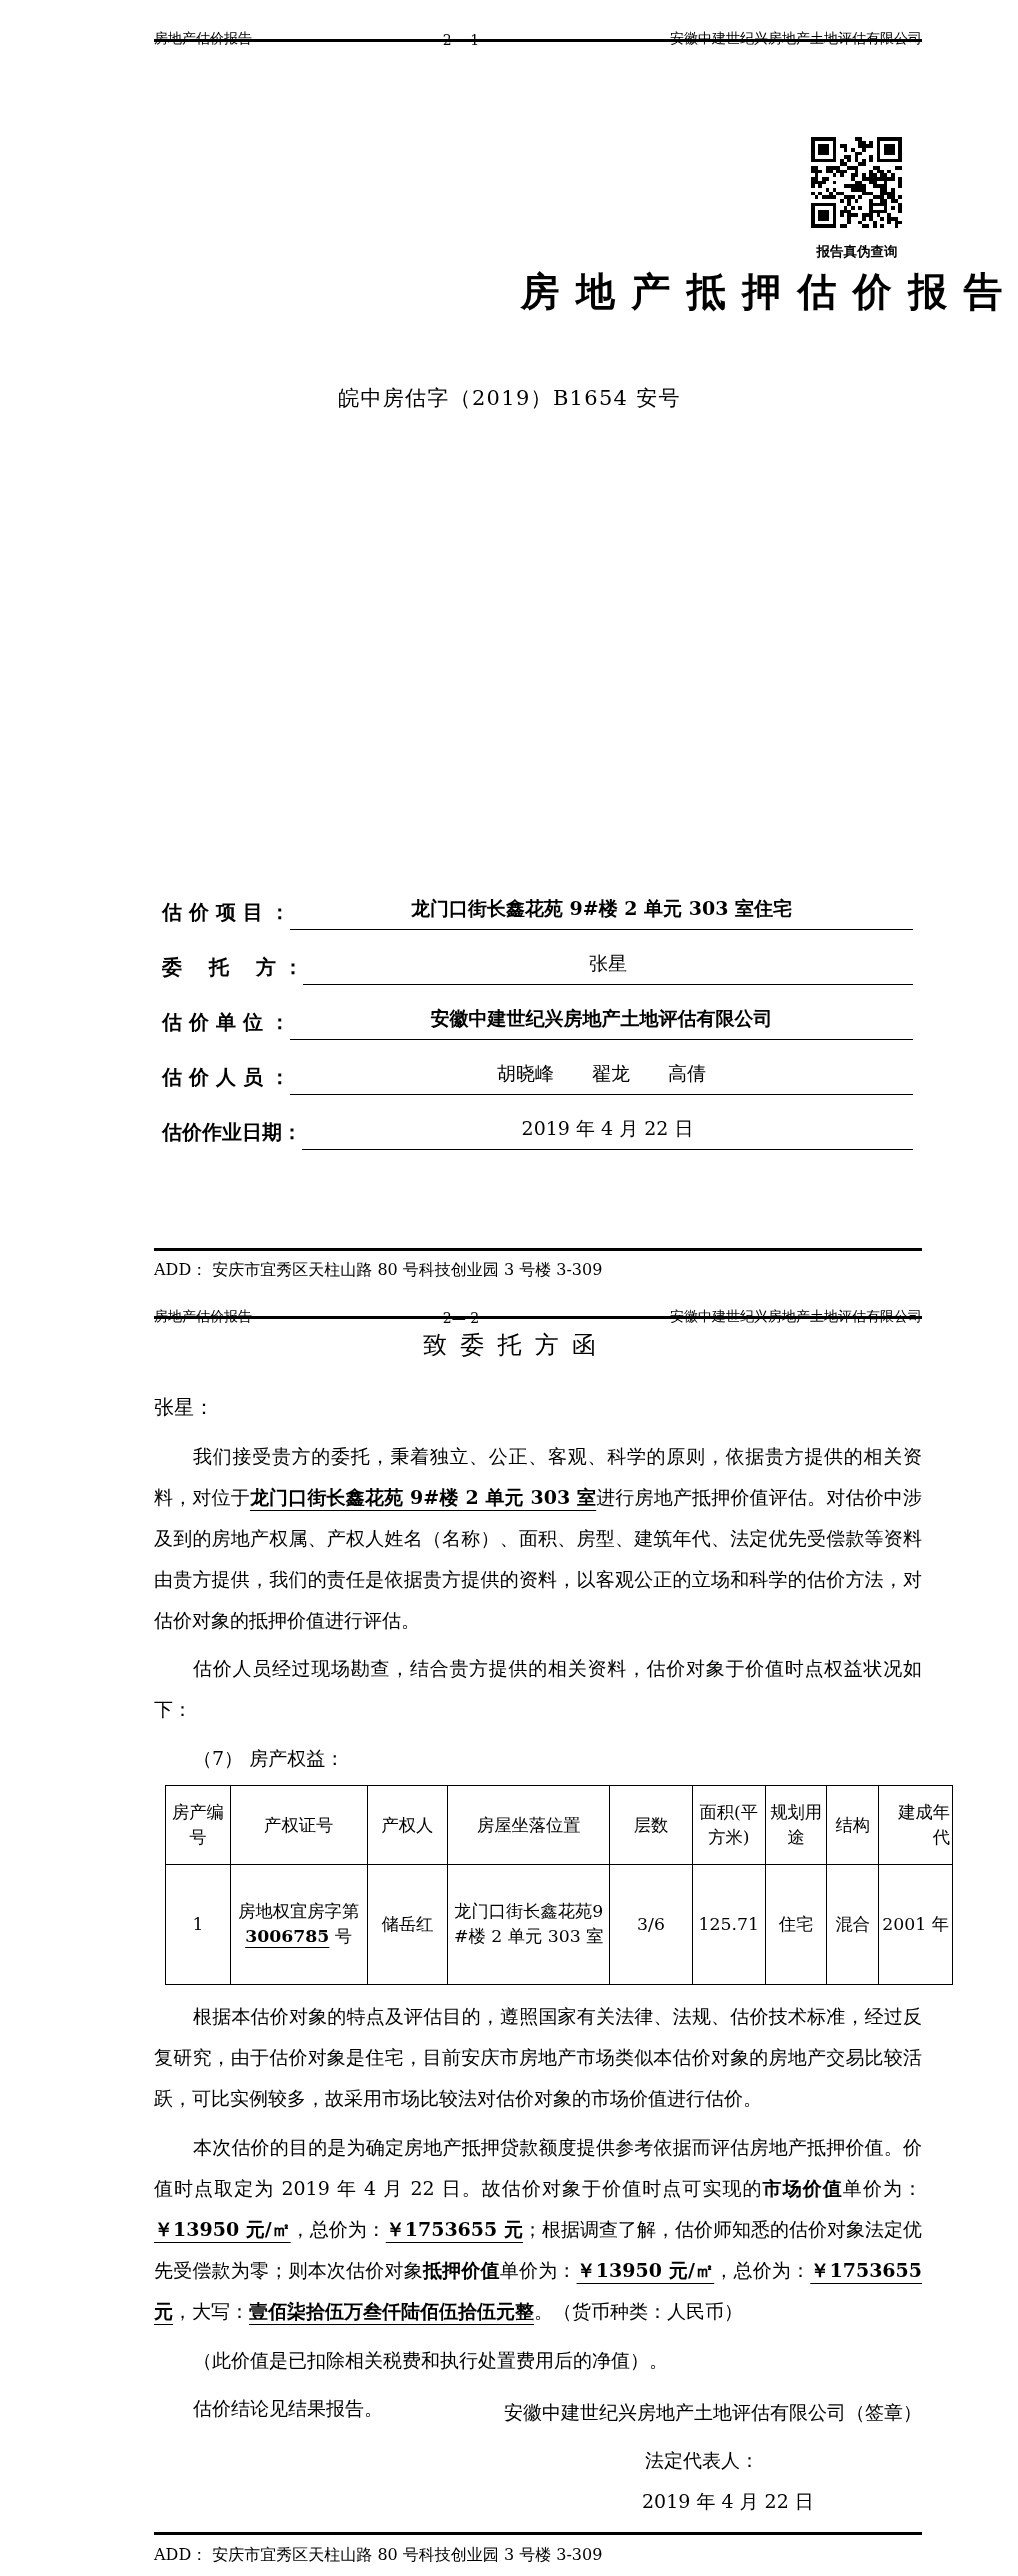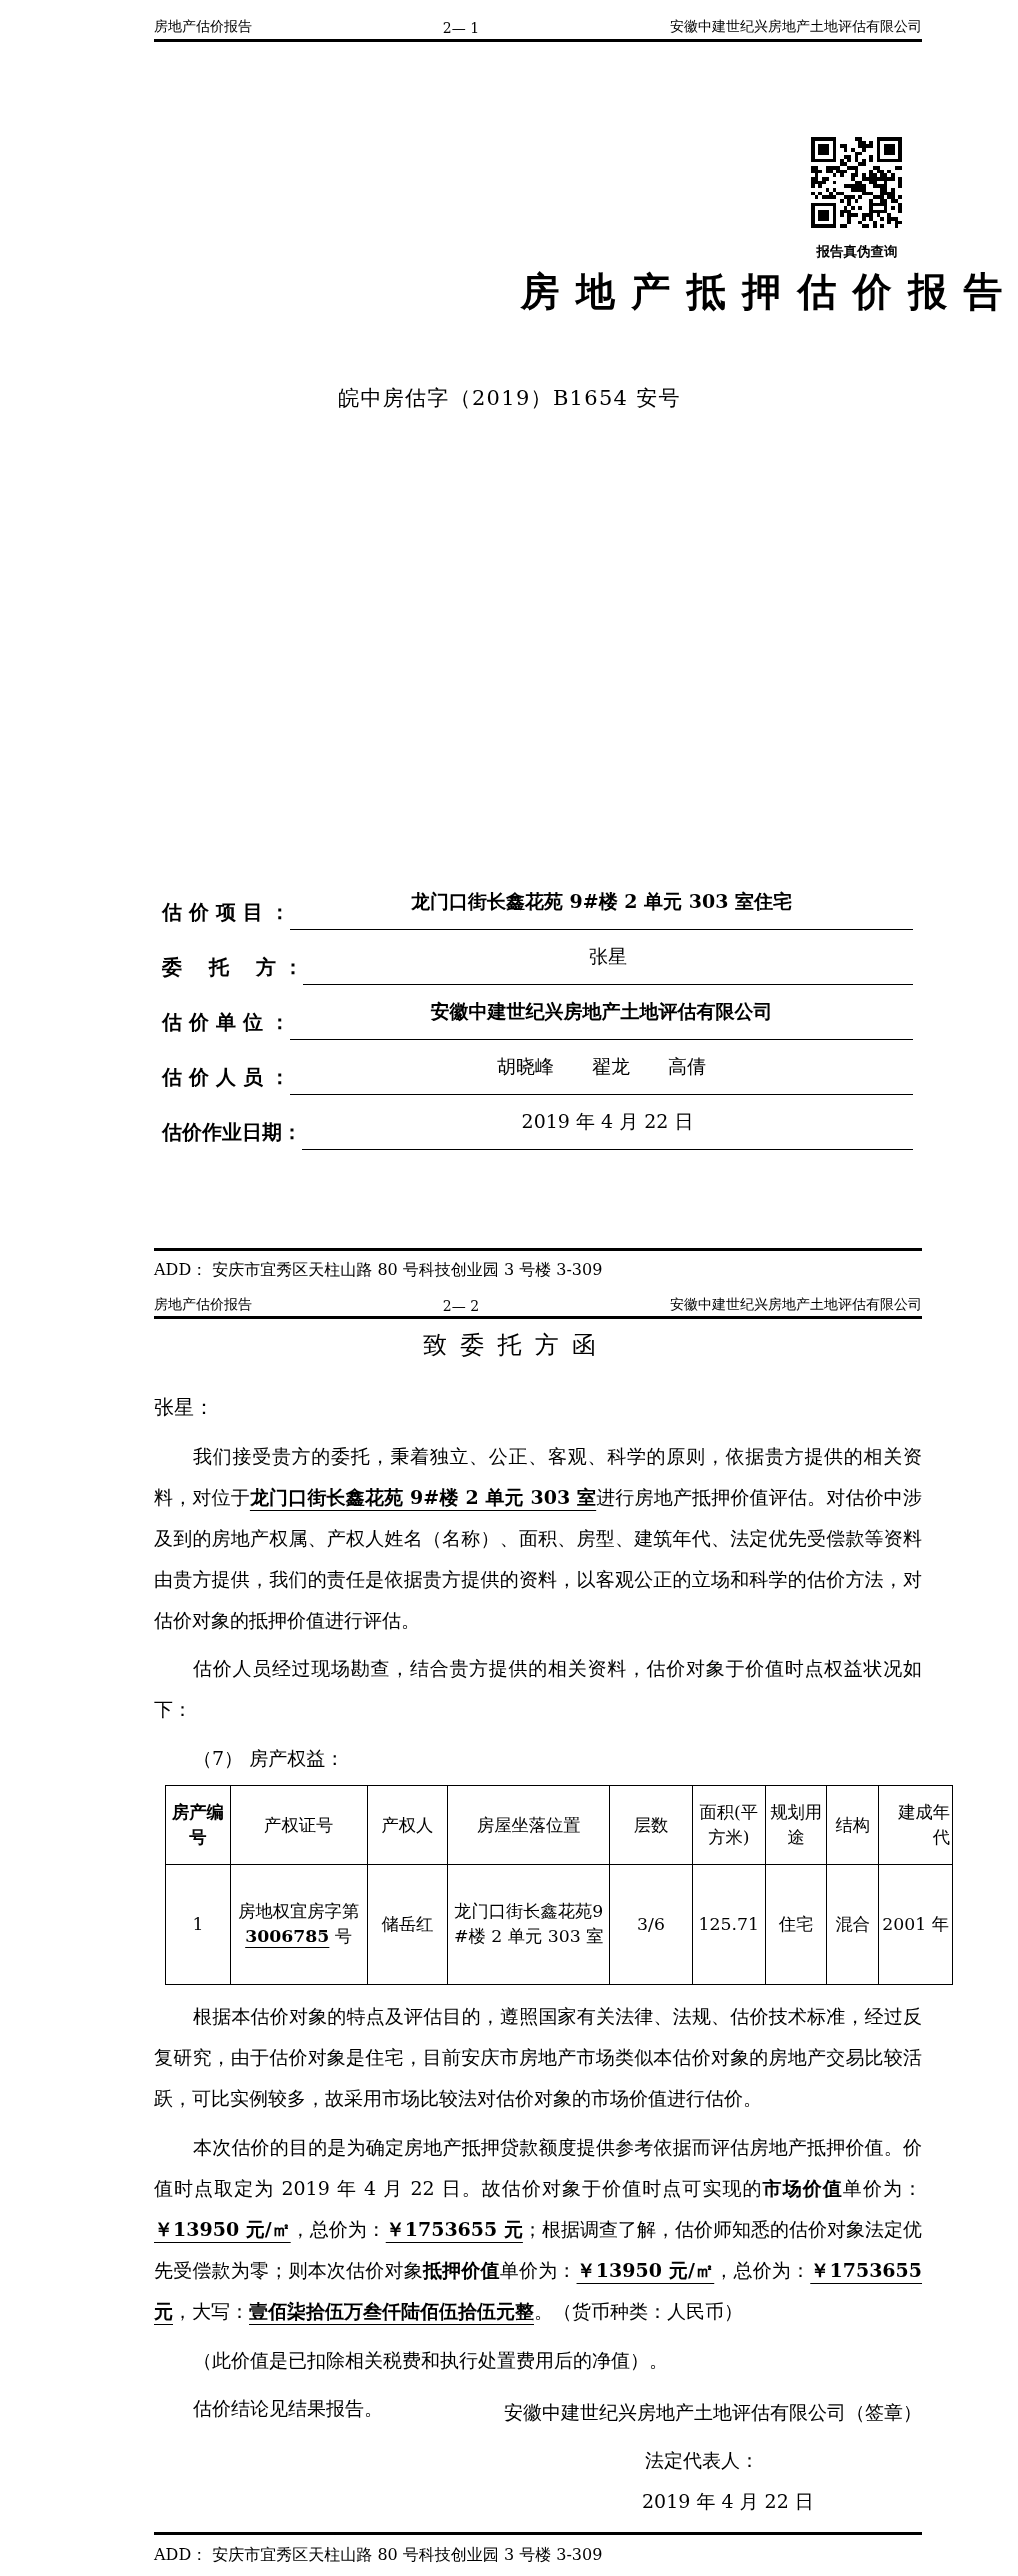--- a/index.html
+++ b/index.html
@@ -2,33 +2,33 @@
 <html style="font-size:10.3px"><head>
 <meta charset="utf-8">
 <style>
   html,body{margin:0;padding:0;}
   body{
     width:1019px;height:2576px;position:relative;background:#ffffff;color:#000;
     font-family:"DejaVu Serif","Liberation Serif",serif;
   }
   .abs{position:absolute;}
   
-  .run-head{left:154px;width:768px;display:flex;justify-content:space-between;align-items:flex-end;font-size:14px;white-space:pre;}
+  .run-head{left:154px;width:768px;display:flex;justify-content:space-between;align-items:flex-end;font-size:14px;white-space:pre;margin-top:12px;}
   .rule{left:154px;width:768px;height:2.6px;background:#000;}
   .foot-addr{left:154px;width:835px;font-size:16px;white-space:pre;}
   
   .qr-box{left:811px;top:137px;width:91px;height:91px;}
   .qr-box svg{width:91px;height:91px;display:block;}
   .qr-label{left:781px;top:243px;width:152px;text-align:center;font-size:13.5px;font-weight:bold;}
   .doc-title{left:0;top:265px;width:1019px;text-align:right;font-size:39px;font-weight:bold;letter-spacing:0.42em;text-indent:0.42em;white-space:nowrap;}
   .doc-subtitle{left:0;top:384px;width:1019px;text-align:center;font-size:21px;letter-spacing:1.3px;}
   .info-block{left:162px;top:875px;width:751px;}
   .info-line{display:flex;align-items:flex-end;height:55px;}
   .info-label{font-size:20px;font-weight:bold;white-space:pre;padding-bottom:3.9px;}
-  .info-value{flex:1;border-bottom:1.9px solid #000;text-align:center;font-size:19px;white-space:pre;padding-bottom:14px;}
+  .info-value{flex:1;border-bottom:1.9px solid #000;text-align:center;font-size:19px;white-space:pre;padding-bottom:7px;}
   .info-value.bold{font-weight:bold;}
   
   .letter-title{left:0;top:1329px;width:1019px;text-align:center;font-size:24px;font-weight:normal;letter-spacing:0.55em;text-indent:0.55em;}
   .letter-body{left:154px;top:1387px;width:768px;font-size:19px;line-height:41px;text-align:justify;}
   .salutation{font-size:20px;white-space:pre;}
   .para{margin:7.7px 0 0 0;text-indent:39px;}
   .b{font-weight:bold;}
   .bu{font-weight:bold;text-decoration:underline;text-decoration-thickness:1.3px;text-underline-offset:5.8px;}
   
   table.rights{border-collapse:collapse;table-layout:fixed;width:744px;margin:6.4px 0 11.6px 11px;border:1.3px solid #000;}
@@ -401,21 +401,21 @@
 
   <p class="para"><span>我们接受贵方的委托，秉着独立、公正、客观、科学的原则，依据贵方提供的相关资料，对位于</span><span class="bu">龙门口街长鑫花苑 9#楼 2 单元 303 室</span><span>进行房地产抵押价值评估。对估价中涉及到的房地产权属、产权人姓名（名称）、面积、房型、建筑年代、法定优先受偿款等资料由贵方提供，我们的责任是依据贵方提供的资料，以客观公正的立场和科学的估价方法，对估价对象的抵押价值进行评估。</span></p>
 
   <p class="para">估价人员经过现场勘查，结合贵方提供的相关资料，估价对象于价值时点权益状况如下：</p>
 
   <p class="para">（7） 房产权益：</p>
 
   <table class="rights">
     <tbody>
         <tr class="head-row">
-      <th style="width:60px;font-weight:bold;">房产编号</th>
+      <th style="width:60px;">房产编号</th>
       <th style="width:132px;">产权证号</th>
       <th style="width:76px;">产权人</th>
       <th style="width:157px;">房屋坐落位置</th>
       <th style="width:78px;">层数</th>
       <th style="width:68px;">面积(平方米)</th>
       <th style="width:57px;">规划用途</th>
       <th style="width:47px;">结构</th>
       <th style="width:69px;text-align:right;">建成年代</th>
     </tr>
     <tr>

